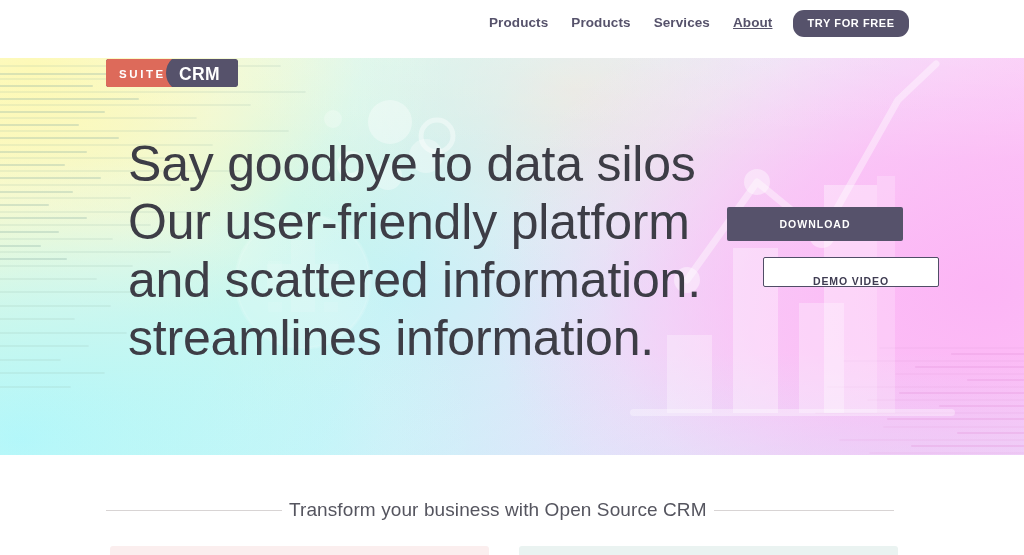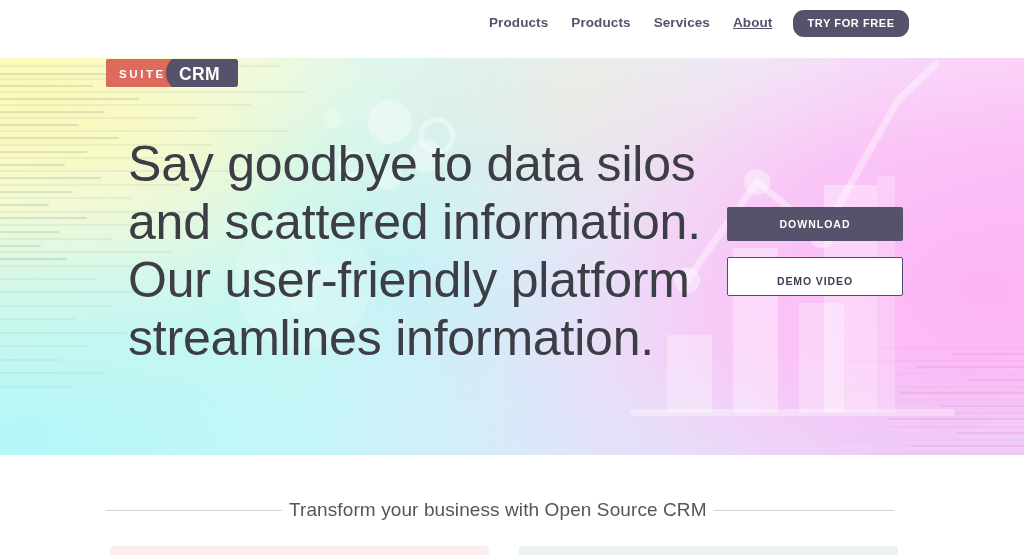--- a/index.html
+++ b/index.html
@@ -153,34 +153,35 @@
     border-radius:2px;
     cursor:pointer;
     font-family:"Liberation Sans", sans-serif;
     text-align:center;
     line-height:34px;
     padding:0;
   }
   .btn-demo {
     display:block;
     width:176px;
-    height:39px;
+    height:30px;
     margin-top:16px;
     background:#ffffff;
     color:#3f3c52;
     font-size:10.5px;
     font-weight:700;
     letter-spacing:0.9px;
     border:1.5px solid #504d66;
     border-radius:2px;
     cursor:pointer;
     font-family:"Liberation Sans", sans-serif;
     text-align:center;
     line-height:30px;
     padding:8px;
+    margin-left:36px;
   }
 
   
   .section {
     position:relative;
     width:894px;
     height:100px;
     background:#ffffff;
   }
   .tagline-row {
@@ -364,22 +365,22 @@
         <circle cx="757" cy="124" r="13" fill="rgba(255,255,255,0.42)"></circle>
         <circle cx="822" cy="177" r="13" fill="rgba(255,255,255,0.42)"></circle>
       </g>
 
     </g>
   </svg>
 
   <div class="hero-content">
     <h1 class="headline">
       <span class="headline-line">Say goodbye to data silos</span>
+      <span class="headline-line">Our user-friendly platform</span>
       <span class="headline-line">and scattered information.</span>
-      <span class="headline-line">Our user-friendly platform</span>
       <span class="headline-line">streamlines information.</span>
     </h1>
 
     <div class="cta-wrap">
       <button class="btn-download">DOWNLOAD</button>
       <button class="btn-demo">DEMO VIDEO</button>
     </div>
 
   </div>
 </div>

